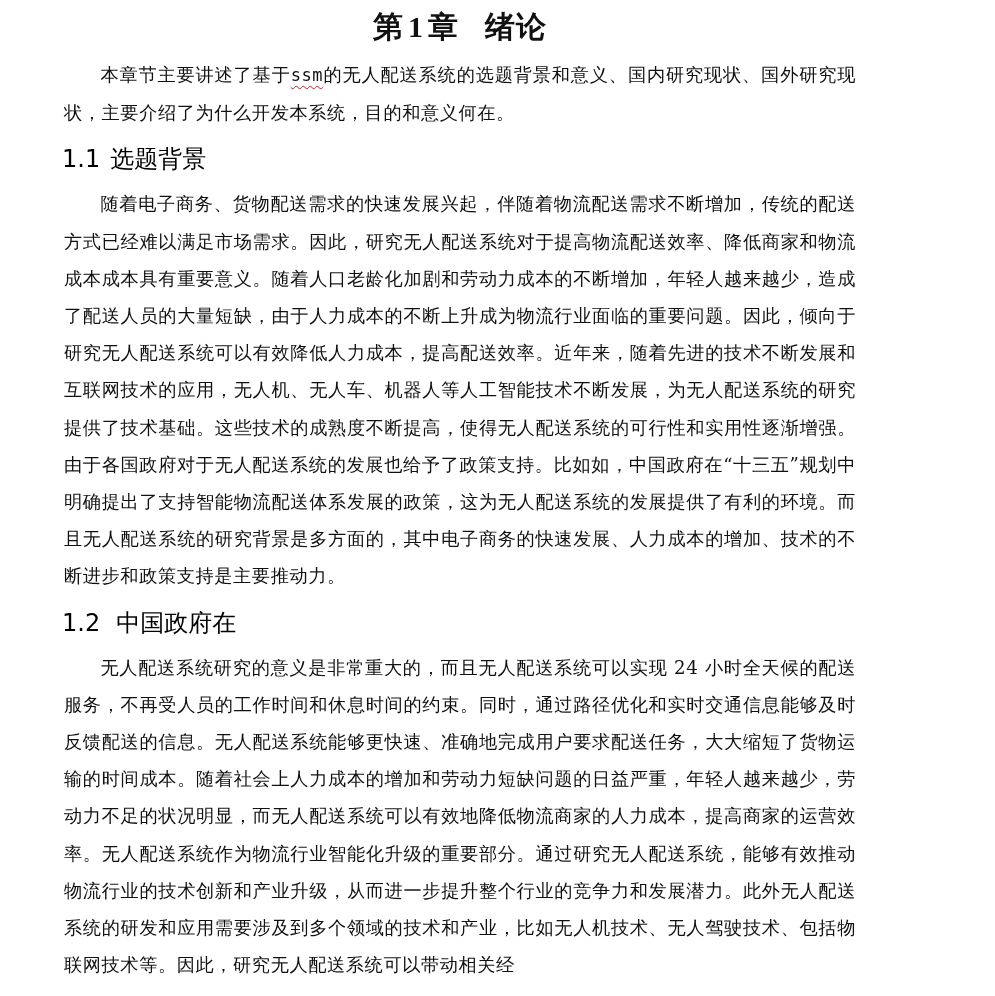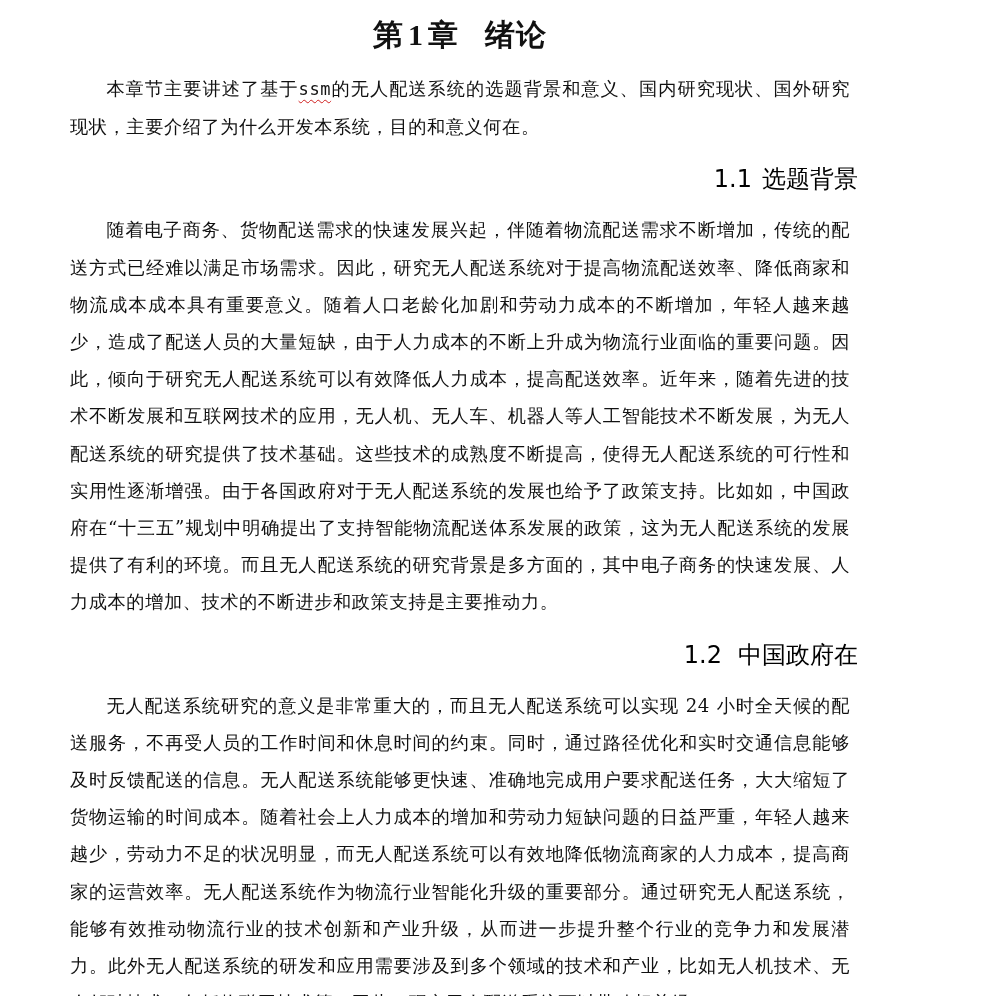--- a/index.html
+++ b/index.html
@@ -8,44 +8,43 @@
     position: absolute; left: 62px; top: 0; width: 796px;
     color: #111111;
     font-family: "DejaVu Serif", "Liberation Serif", serif;
   }
   .chapter-title {
     text-align: center;
     font-family: "Liberation Serif", "DejaVu Serif", serif;
     font-weight: bold;
     font-size: 30px;
     line-height: 30px;
-    margin: 20px 0 0 0;
+    margin: 12px 0 0 0;
     height: 42px;
     letter-spacing: 1px;
   }
   .chapter-title .num { margin: 0 4px; }
   .chapter-title .gap { display: inline-block; width: 26px; }
   p.para {
-    margin: 8px;
+    margin: 2px;
     font-size: 18.2px;
     line-height: 37.2px;
     text-indent: 2em;
     text-align: justify;
     text-align-last: left;
     letter-spacing: 0.6px;
   }
   .section-title {
     font-family: "DejaVu Sans", "Liberation Sans", sans-serif;
     font-size: 24px;
     line-height: 24px;
     font-weight: normal;
     margin: 0;
     padding: 14px 0 12px 0;
     color: #000;
-    text-align: right;
   }
   .section-title .sec-num { margin-right: 10px; }
   .ssm { text-decoration: underline wavy #d02020; text-decoration-thickness: 1px; text-underline-offset: 4px; font-family: "DejaVu Sans Mono", "Liberation Mono", monospace; font-size: 17px; }
 </style>
 </head>
 <body>
 
 <div class="page">
 
   <h1 class="chapter-title">

